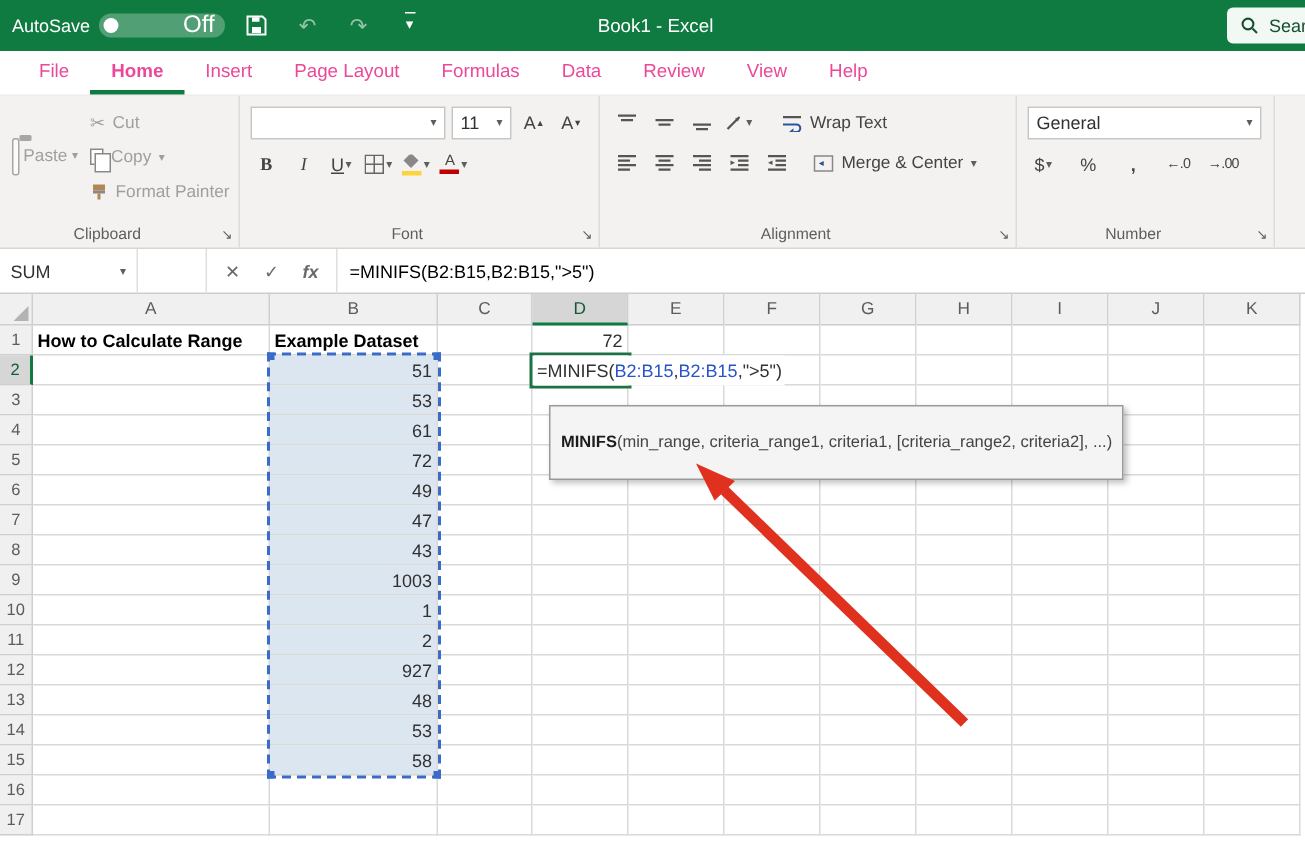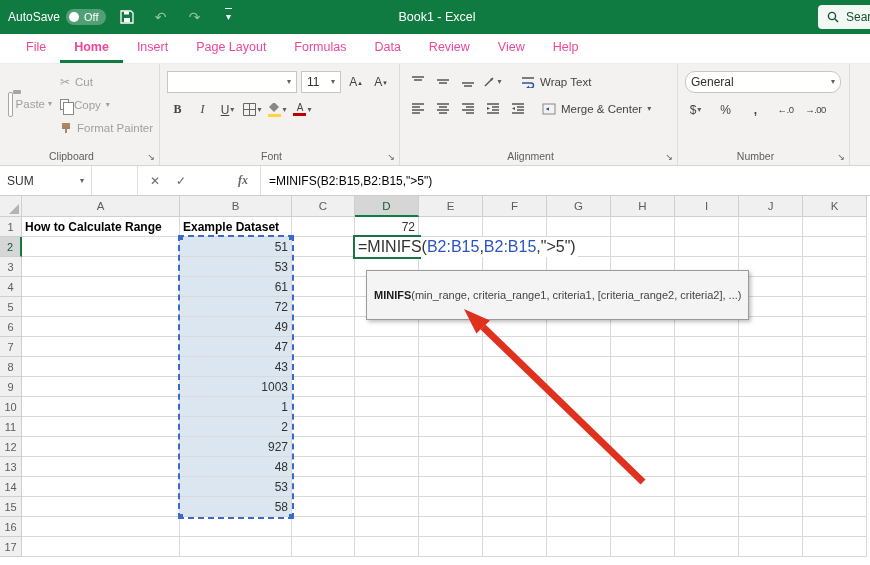--- a/index.html
+++ b/index.html
@@ -4,21 +4,21 @@
 <style>
   * { margin:0; padding:0; box-sizing:border-box; }
   html,body { width:870px; height:565px; overflow:hidden; }
   body { font-family:"Liberation Sans","DejaVu Sans",sans-serif; background:#fff; position:relative; font-size:12px; color:#323130; }
 
   
   .titlebar { height:34px; background:#0F7B40; display:flex; align-items:center; padding:0 8px; color:#fff; position:relative; }
   .autosave { display:flex; align-items:center; gap:6px; font-size:12px; }
   .as-pill { height:16px; border-radius:9px; background:rgba(255,255,255,.28); display:flex; align-items:center; gap:5px; padding:0 7px 0 3px; cursor:pointer; }
   .knob { width:10px; height:10px; border-radius:50%; background:#fff; }
-  .as-state { font-size:11px; }
+  .as-state { font-size:16px;margin-left:38px; }
   .tb-btn { background:none; border:none; color:#fff; width:26px; height:26px; margin-left:8px; font-size:14px; display:flex; align-items:center; justify-content:center; cursor:pointer; }
   .tb-btn.dim { opacity:.55; }
   .qat { position:relative; font-size:10px; line-height:10px; }
   .qat::before { content:''; position:absolute; top:-4px; left:-1px; right:-1px; border-top:1.5px solid #fff; }
   .tb-title { position:absolute; left:4px; right:0; text-align:center; font-size:12.5px; pointer-events:none; }
   .tb-search { position:absolute; left:818px; top:5px; width:170px; height:24px; background:#f2f8f4; border-radius:4px; display:flex; align-items:center; gap:7px; padding:0 9px; color:#17502f; font-size:12px; cursor:text; }
 
   
   .tabs { height:30px; background:#fff; display:flex; align-items:stretch; padding-left:12px; border-bottom:1px solid #ececec; }
   .tab { padding:0 14px; display:flex; align-items:center; font-size:12.5px; color:#ec4899; cursor:pointer; border-bottom:3px solid transparent; }
@@ -53,33 +53,33 @@
   .ii { font-family:"Liberation Serif","DejaVu Serif",serif; font-style:italic; }
   .ui { text-decoration:underline; }
   .glyph-stack { display:flex; flex-direction:column; align-items:center; line-height:10px; }
   .cbar { width:13px; height:3px; margin-top:1px; }
   .tri { font-size:7px; color:#444; line-height:7px; }
 
   .g-align { width:278px; }
   .lblbtn { display:flex; align-items:center; gap:5px; font-size:11.5px; color:#444; cursor:pointer; white-space:nowrap; }
 
   .g-number { width:172px; }
-  .general { width:156px;border-radius:10px; }
+  .general { width:156px; }
   .decic { font-size:9.5px; color:#444; letter-spacing:-.5px; }
 
   .g-styles { width:80px; border-right:none; }
   .bigbtn { display:flex; flex-direction:column; align-items:center; gap:2px; font-size:11.5px; color:#444; line-height:13px; cursor:pointer; padding-top:2px; }
 
   
   .fbar { height:30px; background:#fff; border-bottom:1px solid #cfcdcb; display:flex; align-items:stretch; }
   .namebox { width:92px; display:flex; align-items:center; justify-content:space-between; padding:0 7px; border-right:1px solid #e1dfdd; cursor:pointer; }
   .nb-spacer { width:46px; border-right:1px solid #e1dfdd; }
   .fbtns { display:flex; align-items:center; padding:0 4px; border-right:1px solid #e1dfdd; }
   .fbtn { width:26px; height:24px; background:none; border:none; font-size:12px; color:#6a6a6a; cursor:pointer; }
-  .fx { font-family:Liberation Serif, serif; font-style:italic; font-weight:700;margin-left:36px; }
+  .fx { font-family:Liberation Sans, sans-serif; font-style:italic; font-weight:700; }
   .ftext { flex:1; display:flex; align-items:center; padding-left:8px; font-size:12px; color:#000; white-space:nowrap; overflow:hidden; }
 
   
   .sheet { position:relative; height:369px; background:#fff; }
   table { border-collapse:separate; border-spacing:0; table-layout:fixed; width:867px; font-size:12px; }
   th,td { height:20px; padding:0 3px; overflow:hidden; white-space:nowrap; border-right:1px solid #d9d9d9; border-bottom:1px solid #d9d9d9; font-weight:400; }
   thead th { height:21px; background:#f0f0f0; color:#5c5c5c; font-size:11.5px; text-align:center; border-color:#cfcfcf; cursor:pointer; }
   .corner { position:relative; }
   .corner::after { content:''; position:absolute; right:2px; bottom:2px; border-left:10px solid transparent; border-bottom:10px solid #b5b3b1; }
   .rowhdr { background:#f0f0f0; color:#5c5c5c; font-size:11px; text-align:center; border-color:#cfcfcf; cursor:pointer; }
@@ -89,21 +89,21 @@
   td.bold { font-weight:700; color:#000; }
   td.num { text-align:right; }
   td.sel { background:#dce6f1; }
 
   .ants { position:absolute; left:178px; top:39px; width:116px; height:284px; border:2px dashed #3A6BC9; z-index:2; pointer-events:none; }
   .ants i { position:absolute; width:5px; height:5px; background:#3A6BC9; }
   .h-tl { left:-2px; top:-2px; } .h-tr { right:-2px; top:-2px; }
   .h-bl { left:-2px; bottom:-2px; } .h-br { right:-2px; bottom:-2px; }
 
   .active-cell { position:absolute; left:353px; top:39px; width:68px; height:24px; border:2px solid #1E7145; background:#fff; z-index:3; }
-  .cell-edit { position:absolute; left:356px; top:41px; height:20px; display:flex; align-items:center; background:#fff; padding:0 2px; font-size:16px; white-space:nowrap; z-index:4; }
+  .cell-edit { position:absolute; left:356px; top:41px; height:20px; display:flex; align-items:center; background:#fff; padding:0 2px; font-size:12px; white-space:nowrap; z-index:4; }
   .fref { color:#2A54C5; }
 
   .tooltip { position:absolute; left:366px; top:74px; z-index:5; background:#f4f4f4; border:1px solid #9a9a9a; box-shadow:2px 2px 4px rgba(0,0,0,.25); font-size:11px; color:#444; padding:18px 7px; white-space:nowrap; }
   .tooltip b { color:#1c1c1c; }
 
   .arrow-svg { position:absolute; left:0; top:0; z-index:10; pointer-events:none; }
 
   svg.ic { display:block; }
 </style>
 </head>

